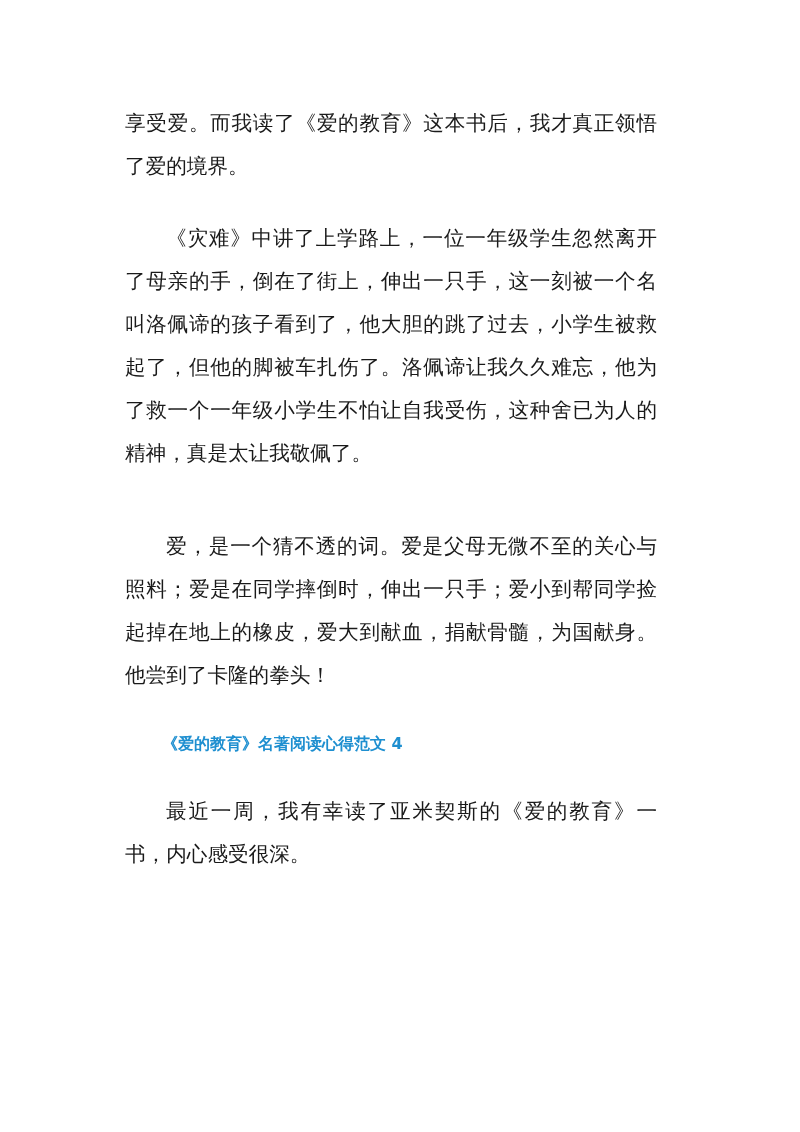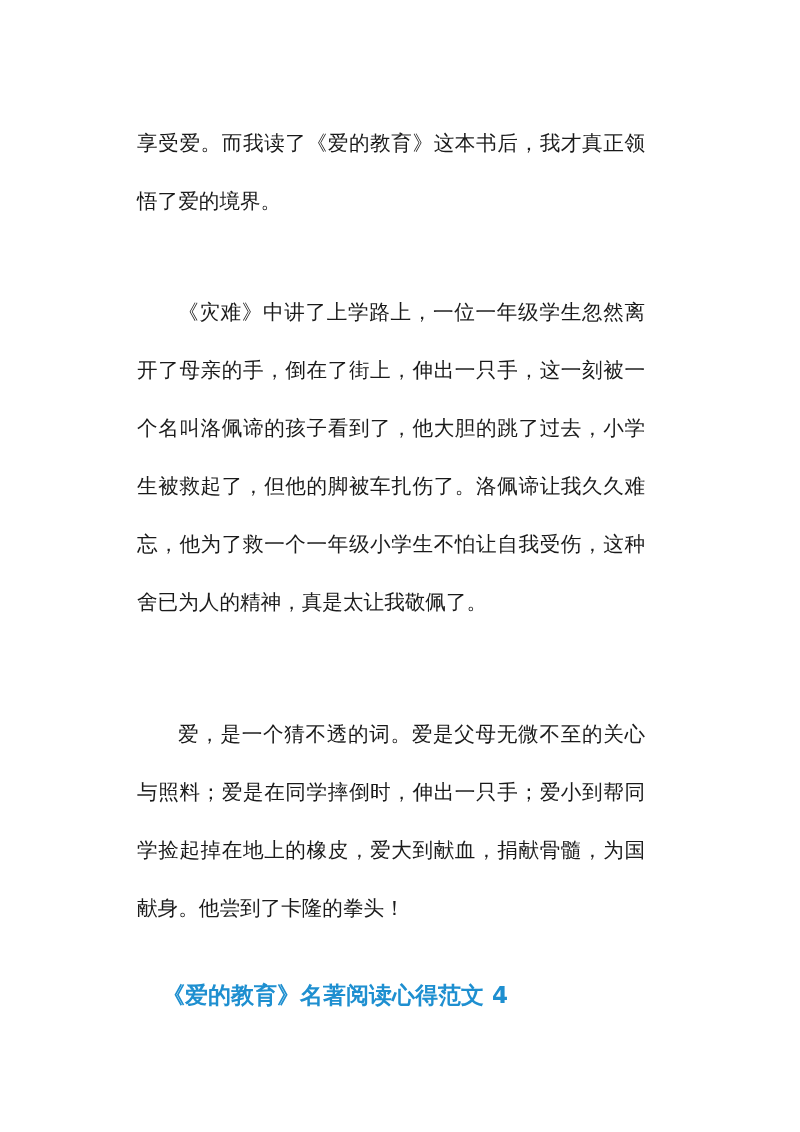--- a/index.html
+++ b/index.html
@@ -2,35 +2,36 @@
 <html><head>
 <meta charset="utf-8">
 <style>
   html, body { margin: 0; padding: 0; background: #ffffff; }
   body { width: 800px; height: 1132px; position: relative; overflow: hidden; }
   .page {
     position: absolute; left: 121px; top: 98px; width: 540px;
     font-family: "DejaVu Serif", "Liberation Serif", serif;
     font-size: 20.6px; color: #1a1a1a;
   }
-  .para { margin: 16px; line-height: 58px; text-align: justify; text-justify: inter-character; }
+  .para { margin: 4px; line-height: 43px; text-align: justify; text-justify: inter-character; }
   .para.indent { text-indent: 41px; }
   .gap { height: 21px; }
   .heading {
     margin: 0; line-height: 43px; text-indent: 41px;
     color: #1e8fd0; font-weight: bold;
-    font-family: "DejaVu Sans", "Liberation Sans", sans-serif; font-size: 23px;
+    font-family: "DejaVu Sans", "Liberation Sans", sans-serif; font-size: 16px;
   }
 </style>
 </head>
 <body>
 
 <div class="page">
   <p class="para">享受爱。而我读了《爱的教育》这本书后，我才真正领悟了爱的境界。</p>
   <div class="gap"></div>
   <p class="para indent">《灾难》中讲了上学路上，一位一年级学生忽然离开了母亲的手，倒在了街上，伸出一只手，这一刻被一个名叫洛佩谛的孩子看到了，他大胆的跳了过去，小学生被救起了，但他的脚被车扎伤了。洛佩谛让我久久难忘，他为了救一个一年级小学生不怕让自我受伤，这种舍已为人的精神，真是太让我敬佩了。</p>
   <div class="gap"></div>
   <div class="gap"></div>
   <p class="para indent">爱，是一个猜不透的词。爱是父母无微不至的关心与照料；爱是在同学摔倒时，伸出一只手；爱小到帮同学捡起掉在地上的橡皮，爱大到献血，捐献骨髓，为国献身。他尝到了卡隆的拳头！</p>
   <div class="gap"></div>
   <h2 class="heading">《爱的教育》名著阅读心得范文 4</h2>
   <div class="gap"></div>
+  <p class="para indent">最近一周，我有幸读了亚米契斯的《爱的教育》一书，内心感受很深。</p>
 </div>
 
 </body></html>

